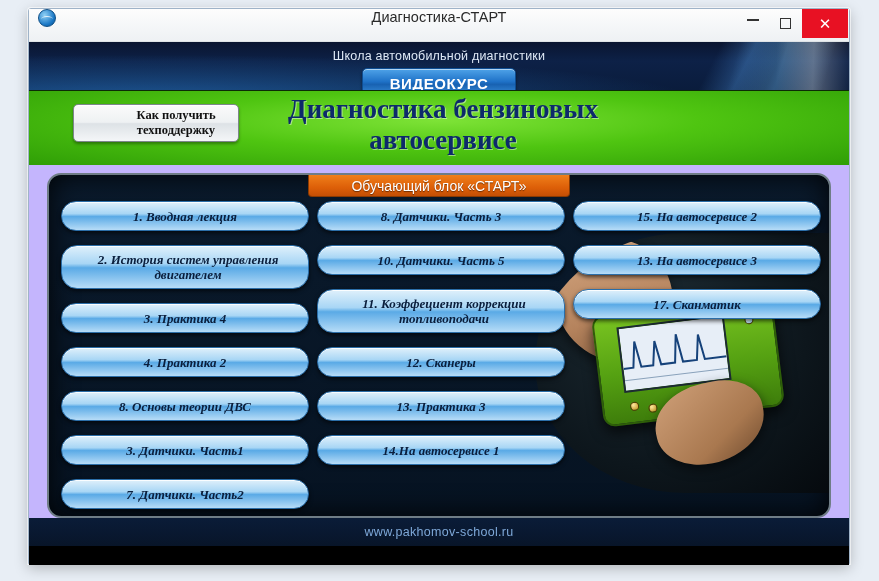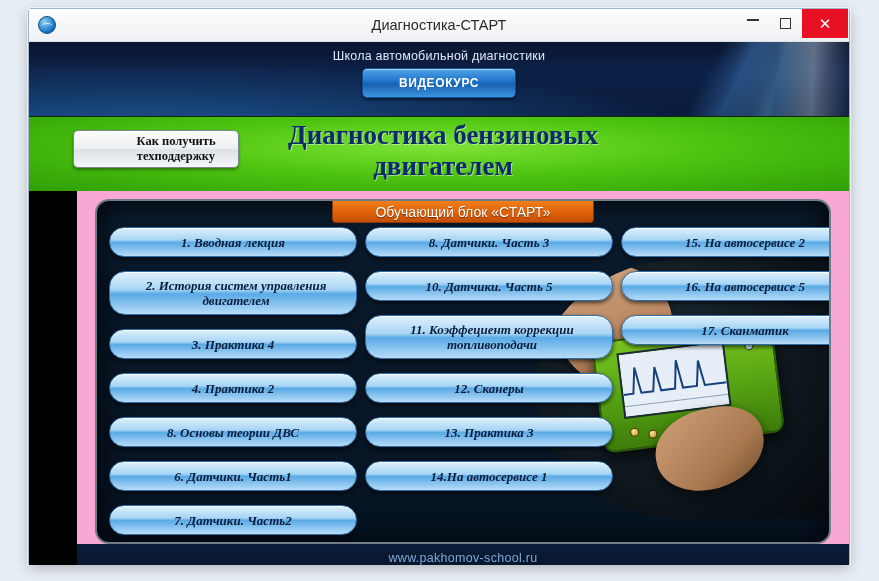--- a/index.html
+++ b/index.html
@@ -27,21 +27,20 @@
     box-shadow: 0 0 0 1px rgba(255,255,255,0.6), 0 4px 14px rgba(0,0,0,0.25);
     box-sizing: border-box;
   }
 
   #titlebar {
     position: relative;
     height: 32px;
     background: linear-gradient(to bottom, #fdfdfd, #eef1f4);
     border-bottom: 1px solid #dfe3e6;
     display: flex;
-    align-items: center;
   }
   #app-icon {
     width: 18px; height: 18px;
     margin-left: 9px;
     border-radius: 50%;
     background: radial-gradient(circle at 35% 32%, #8fd0f5, #1976c4 65%, #0c4e86);
     border: 1px solid #0d4e86;
     box-sizing: border-box;
     position: relative;
   }
@@ -105,21 +104,21 @@
     position: relative;
     width: 100%;
     height: 523px;
     background: #000;
     overflow: hidden;
   }
 
   
   #top-banner {
     position: relative;
-    height: 74px;
+    height: 48px;
     background:
       radial-gradient(ellipse at 14% 120%, rgba(40,120,200,0.65) 0%, rgba(10,30,70,0) 55%),
       linear-gradient(to bottom, #0a1530 0%, #0d2147 40%, #0a1c3c 100%);
     overflow: hidden;
   }
   .ray {
     position: absolute;
     right: -40px;
     top: -40px;
     width: 260px;
@@ -146,21 +145,21 @@
   #videocourse-btn {
     position: relative;
     margin: 5px auto 0;
     width: 154px;
     height: 30px;
     border-radius: 5px;
     background: linear-gradient(to bottom, #4fa3e8 0%, #1f72c8 45%, #1862b2 55%, #3d94de 100%);
     border: 1px solid #0e4d92;
     box-shadow: inset 0 1px 0 rgba(255,255,255,0.55), 0 2px 3px rgba(0,0,0,0.45);
     color: #ffffff;
-    font-size: 12px;
+    font-size: 15px;
     font-weight: bold;
     display: flex;
     align-items: center;
     justify-content: center;
     letter-spacing: 0.6px;
     box-sizing: border-box;
   }
 
   
   #green-header {
@@ -202,23 +201,22 @@
     justify-content: center;
     text-align: center;
     box-sizing: border-box;
     padding-left: 40px;
   }
 
   
   #main-panel {
     position: relative;
     height: 381px;
-    background: #f9a8d4;
-    overflow: hidden;
-    margin-left: 48px;
+    background: #c4b5fd;
+    overflow: hidden;
   }
   #panel-inner {
     position: absolute;
     left: 18px;
     top: 8px;
     right: 18px;
     bottom: 28px;
     border: 2px solid #6f7d86;
     border-radius: 14px;
     background:
@@ -393,21 +391,21 @@
       <div id="banner-subtitle">Школа автомобильной диагностики</div>
       <div id="videocourse-btn">ВИДЕОКУРС</div>
     </div>
 
     <div id="green-header">
       <div id="support-btn">
         <span>Как получить техподдержку</span>
       </div>
       <div id="main-title">
         <div>Диагностика бензиновых</div>
-        <div>двигателем</div>
+        <div>автосервисе</div>
       </div>
     </div>
 
     <div id="main-panel">
       <div id="panel-inner">
 
         <div id="photo">
           <div id="hand"></div>
           <div id="scanner">
             <div id="scanner-screen">
@@ -428,36 +426,36 @@
         </div>
 
         <div id="block-label">Обучающий блок «СТАРТ»</div>
 
         <div class="col" id="col1">
           <div class="lesson-btn">1. Вводная лекция</div>
           <div class="lesson-btn tall">2. История систем управления двигателем</div>
           <div class="lesson-btn">3. Практика 4</div>
           <div class="lesson-btn">4. Практика 2</div>
           <div class="lesson-btn">8. Основы теории ДВС</div>
-          <div class="lesson-btn">6. Датчики. Часть1</div>
+          <div class="lesson-btn">3. Датчики. Часть1</div>
           <div class="lesson-btn">7. Датчики. Часть2</div>
         </div>
 
         <div class="col" id="col2">
           <div class="lesson-btn">8. Датчики. Часть 3</div>
           <div class="lesson-btn">10. Датчики. Часть 5</div>
           <div class="lesson-btn tall">11. Коэффециент коррекции топливоподачи</div>
           <div class="lesson-btn">12. Сканеры</div>
           <div class="lesson-btn">13. Практика 3</div>
           <div class="lesson-btn">14.На автосервисе 1</div>
         </div>
 
         <div class="col" id="col3">
           <div class="lesson-btn">15. На автосервисе 2</div>
-          <div class="lesson-btn">16. На автосервисе 5</div>
+          <div class="lesson-btn">13. На автосервисе 3</div>
           <div class="lesson-btn">17. Сканматик</div>
         </div>
 
       </div>
 
       <div id="footer">www.pakhomov-school.ru</div>
     </div>
 
   </div>
 </div>

